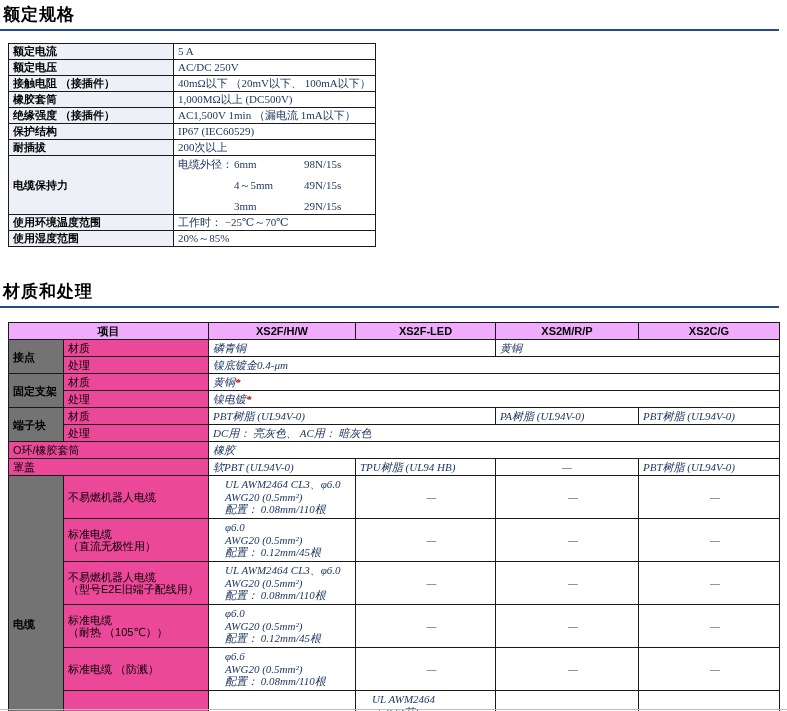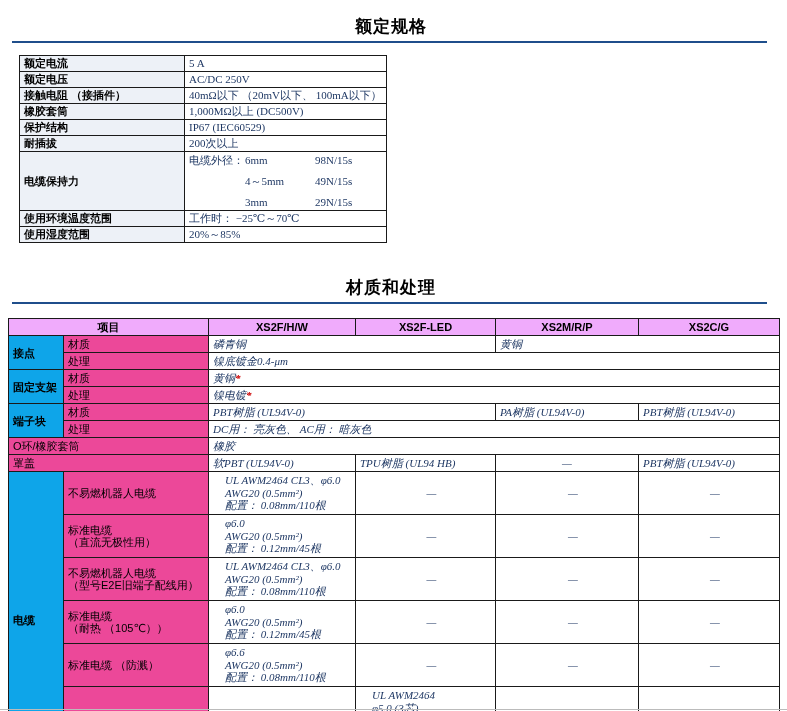--- a/index.html
+++ b/index.html
@@ -6,33 +6,32 @@
   body{
     width:787px;height:711px;background:#ffffff;
     font-family:"Liberation Sans","DejaVu Sans",sans-serif;
     color:#000;position:relative;overflow:hidden;
   }
   .page{padding:2px 8px 0 0;}
 
   
   .section-title{
     font-size:17px;font-weight:bold;color:#000;
-    padding:1px 0 3px 3px;margin:12px;
+    padding:1px 0 3px 3px;margin:0;
     border-bottom:2px solid #1f4e8b;
     letter-spacing:1px;
-    text-align:center;
   }
   .sec2{margin-top:32px;}
 
   
   table{border-collapse:collapse;table-layout:fixed;}
   td,th{border:1px solid #1a1a1a;padding:1px 4px;vertical-align:middle;overflow:hidden;}
 
   
-  .rated{width:367px;margin:12px 0 0 19px;border-radius:19px;}
+  .rated{width:367px;margin:12px 0 0 8px;border-radius:19px;}
   .rated td{height:13px;font-size:11px;line-height:13px;}
   .lbl{
     background:#edf1f7;font-weight:bold;color:#000;
     font-size:11px;width:165px;
   }
   .val{
     font-family:"Liberation Serif","DejaVu Serif",serif;
     font-size:11.5px;color:#1f3864;background:#fff;
   }
   .ret-cell{height:41px;vertical-align:top;padding-top:2px;}
@@ -41,21 +40,21 @@
   .ret-grid{display:grid;grid-template-columns:62px auto;line-height:13px;gap:8px;}
 
   
   .materials{width:771px;margin:14px 0 0 8px;}
   .materials td,.materials th{font-size:11px;line-height:12px;}
   .materials th{
     background:#f0abfc;font-weight:bold;color:#000;
     height:14px;text-align:center;
   }
   .materials td{height:14px;}
-  .grp{background:#0ea5e9;font-weight:bold;vertical-align:middle;}
+  .grp{background:#737373;font-weight:bold;vertical-align:middle;}
   .sub{background:#ec4899;font-weight:normal;}
   .materials .val{vertical-align:middle;font-style:italic;}
   .pre{white-space:pre-line;}
   .cable-row td{height:39px;vertical-align:middle;}
   .cable-row .val{vertical-align:top;padding-top:2px;line-height:12.5px;padding-left:16px;}
   .tall td{height:78px;}
   .dash{text-align:center;vertical-align:middle !important;color:#1f3864;}
   .ast{color:#cc0000;font-weight:bold;}
   .bottom-rule{position:absolute;left:0;bottom:1px;width:787px;border-top:1px solid #bbb;}
 </style>
@@ -80,20 +79,24 @@
       <td class="lbl">额定电压</td>
       <td class="val">AC/DC 250V</td>
     </tr>
     <tr>
       <td class="lbl">接触电阻 （接插件）</td>
       <td class="val">40mΩ以下 （20mV以下、 100mA以下）</td>
     </tr>
     <tr>
       <td class="lbl">橡胶套筒</td>
       <td class="val">1,000MΩ以上 (DC500V)</td>
+    </tr>
+    <tr>
+      <td class="lbl">绝缘强度 （接插件）</td>
+      <td class="val">AC1,500V 1min （漏电流 1mA以下）</td>
     </tr>
     <tr>
       <td class="lbl">保护结构</td>
       <td class="val">IP67 (IEC60529)</td>
     </tr>
     <tr>
       <td class="lbl">耐插拔</td>
       <td class="val">200次以上</td>
     </tr>
     <tr>

